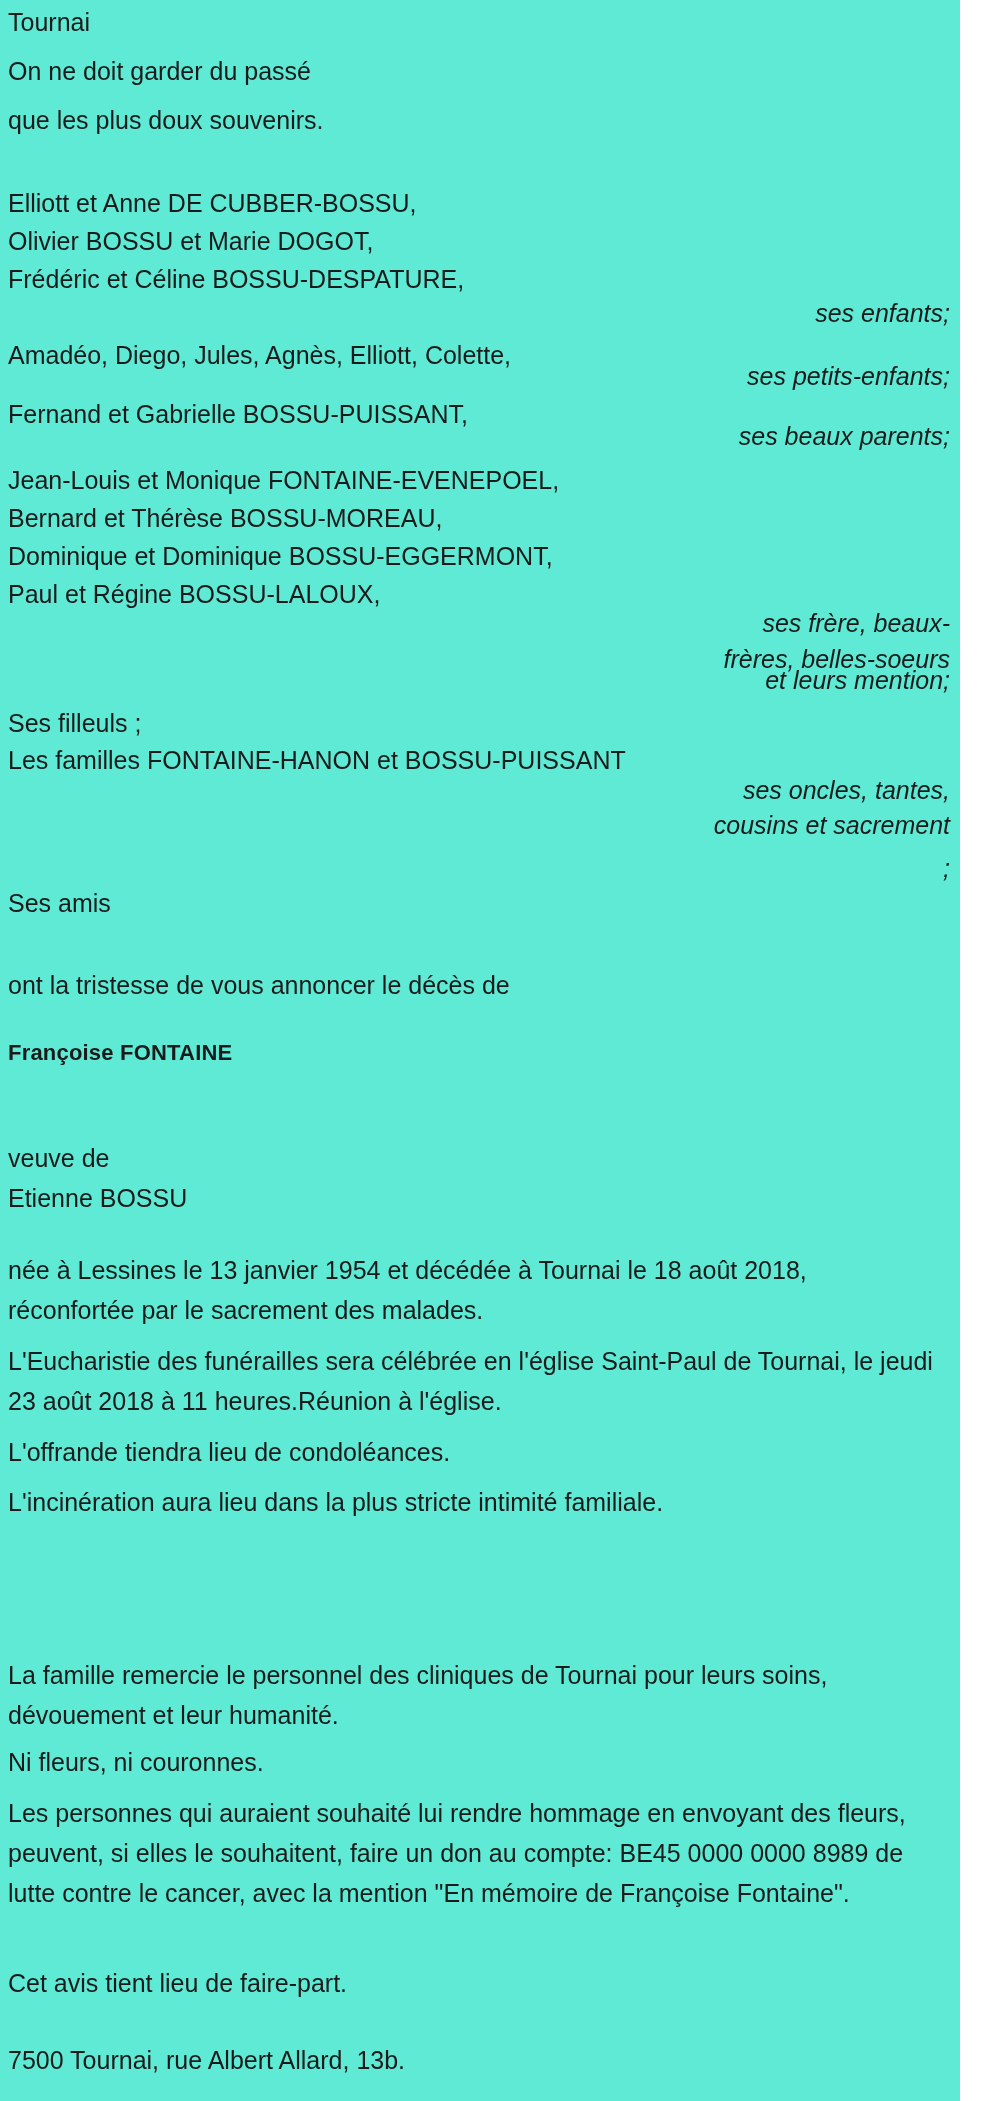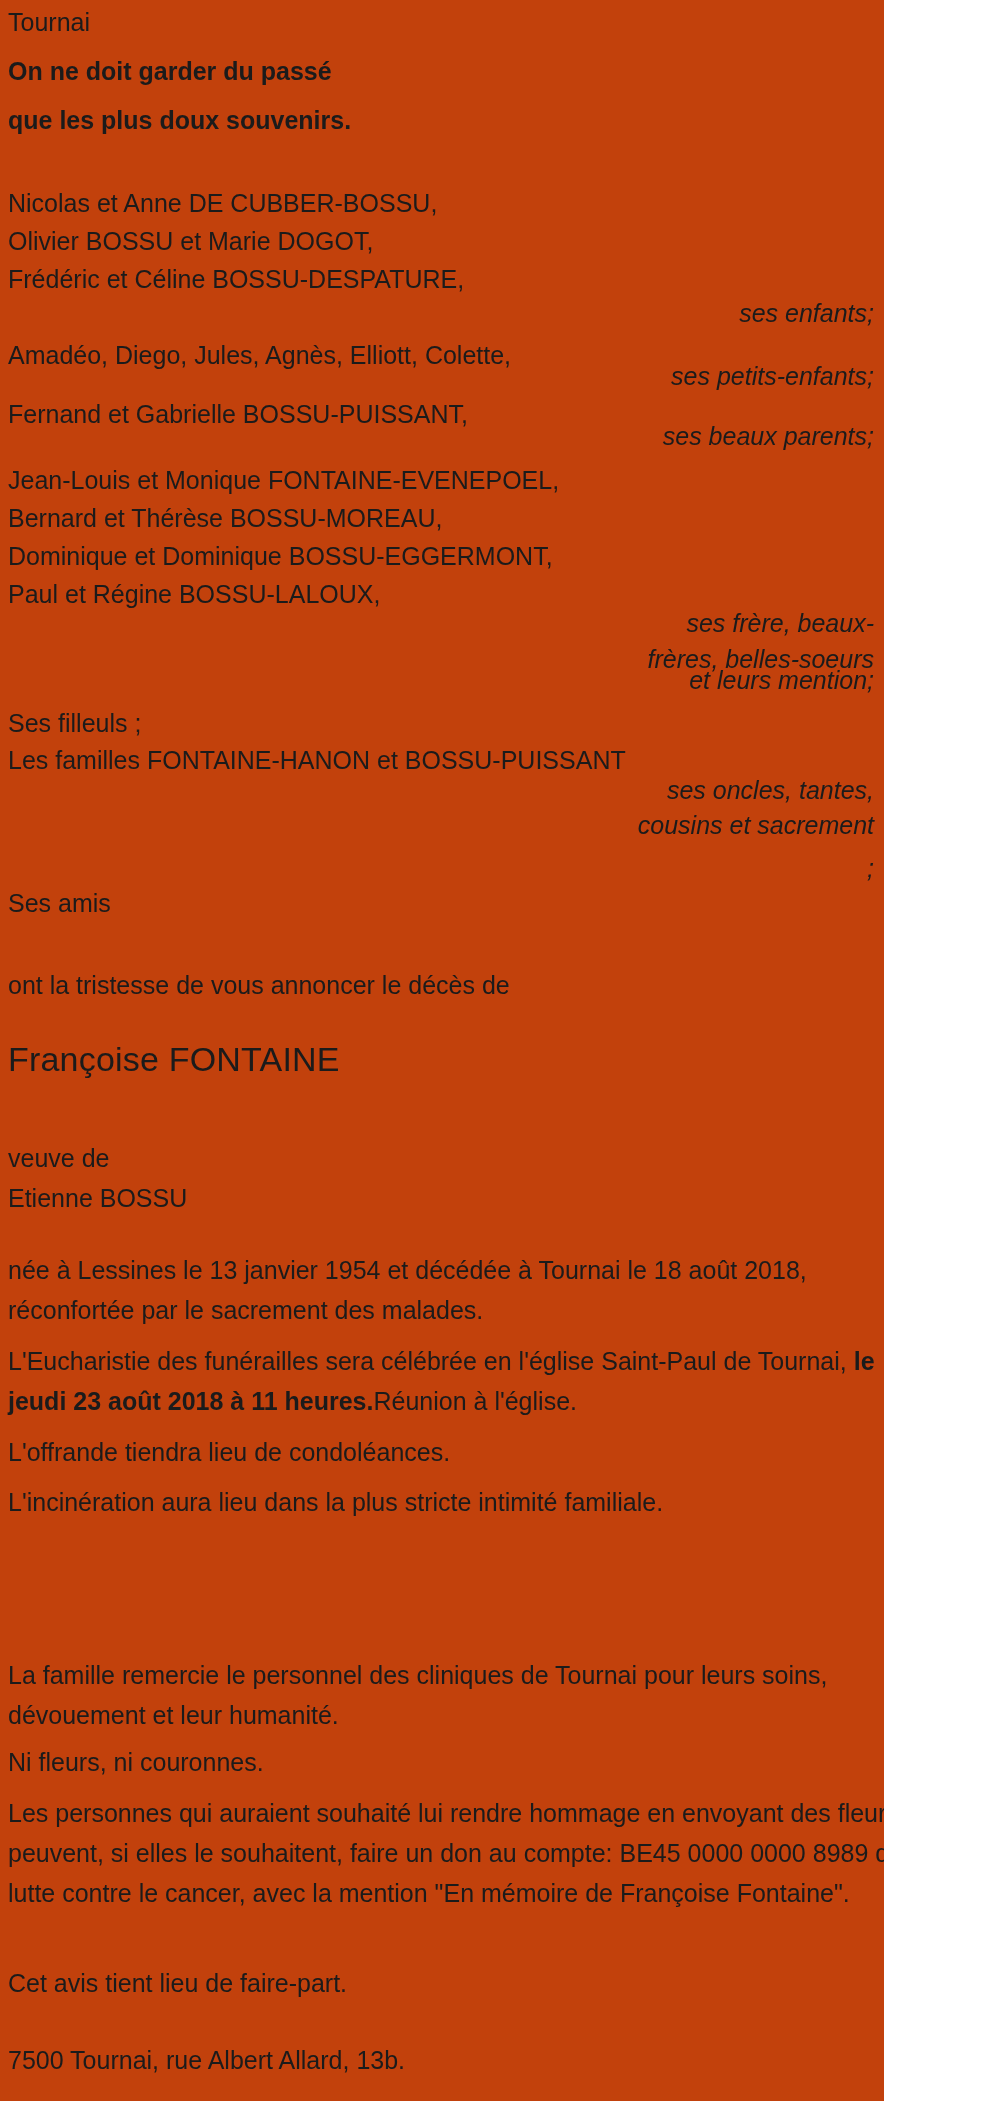--- a/index.html
+++ b/index.html
@@ -1,57 +1,57 @@
 <!DOCTYPE html>
 <html><head>
 <meta charset="utf-8">
 <style>
   html, body { margin: 0; padding: 0; background: #ffffff; }
   .page {
     position: relative;
-    width: 884px;
+    width: 960px;
     height: 2101px;
-    background: #c2410c;
+    background: #5eead4;
     font-family: "Liberation Sans", "DejaVu Sans", sans-serif;
     font-size: 25px;
     color: #1b1b1b;
     overflow: hidden;
   }
   .abs { position: absolute; left: 8px; }
   .para { width: 925px; line-height: 40px; }
   .lines { line-height: 38px; }
-  .bold { font-weight: 700; }
+  .bold { font-weight: 400; }
   .right-label {
     position: absolute;
     left: 0;
     right: 10px;
     text-align: right;
     font-style: italic;
     line-height: 25px;
   }
   .title {
-    font-size: 34px;
-    font-weight: 400;
+    font-size: 22px;
+    font-weight: 700;
     letter-spacing: 0.2px;
     text-align: right;
   }
   .tight { line-height: 21px; margin-left: 42px; }
 </style>
 </head>
 <body>
 
 <div class="page">
 
   <div class="abs" style="top:8px">Tournai</div>
 
   <div class="abs bold" style="top:57px">On ne doit garder du passé</div>
   <div class="abs bold" style="top:106px">que les plus doux souvenirs.</div>
 
   <div class="abs lines" style="top:184px">
-    <div>Nicolas et Anne DE CUBBER-BOSSU,</div>
+    <div>Elliott et Anne DE CUBBER-BOSSU,</div>
     <div>Olivier BOSSU et Marie DOGOT,</div>
     <div>Frédéric et Céline BOSSU-DESPATURE,</div>
   </div>
 
   <div class="right-label" style="top:301px">ses enfants;</div>
 
   <div class="abs" style="top:341px">Amadéo, Diego, Jules, Agnès, Elliott, Colette,</div>
 
   <div class="right-label" style="top:364px">ses petits-enfants;</div>
 

